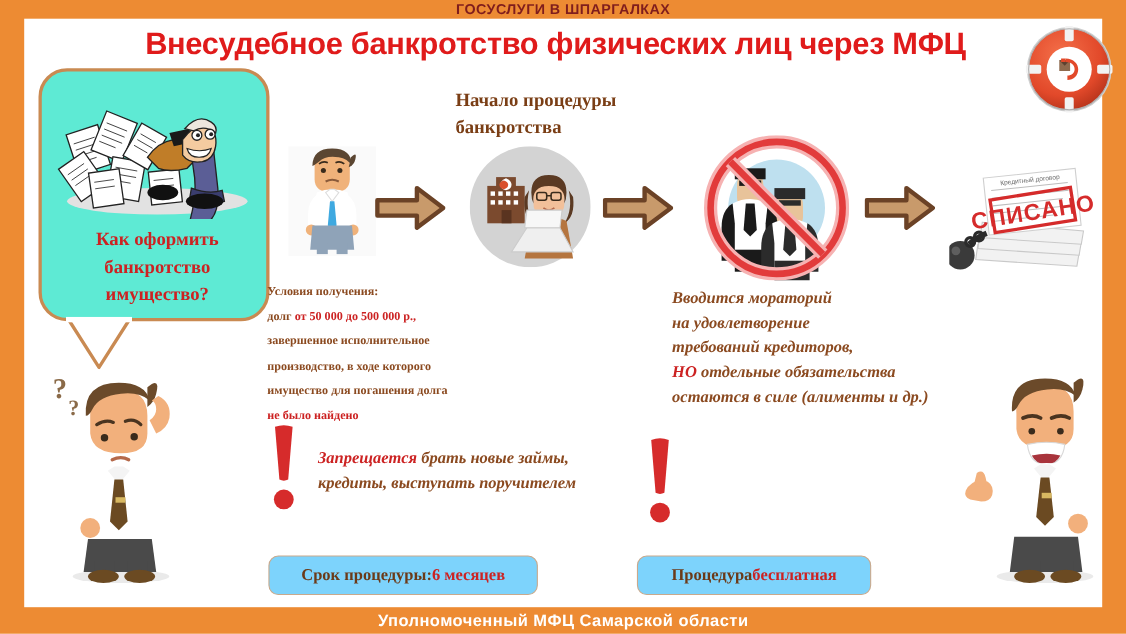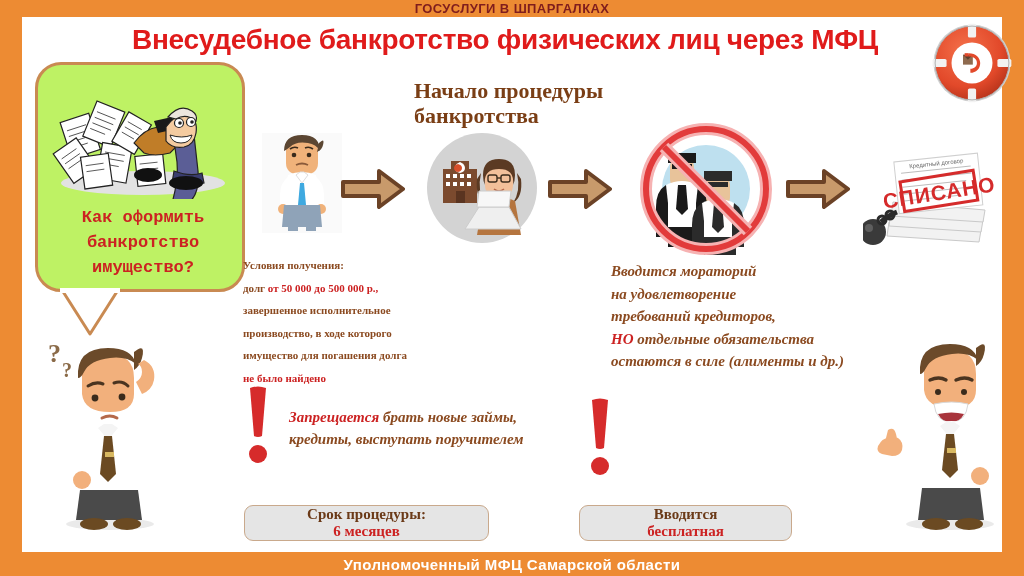--- a/index.html
+++ b/index.html
@@ -38,43 +38,42 @@
     display:flex;align-items:center;justify-content:center;
     color:#E01B1B;font-weight:bold;font-size:28px;
     font-family:"Liberation Sans", sans-serif;
     letter-spacing:-.3px;white-space:nowrap;
   }
   
   #logo{position:absolute;left:931px;top:22px;width:82px;height:82px;}
   
   #bubble{
     position:absolute;left:35px;top:62px;width:210px;height:230px;
-    border:3px solid #C98A52;border-radius:26px;background:#bef264;
+    border:3px solid #C98A52;border-radius:26px;background:#5eead4;
     box-sizing:border-box;
-    font-family:Liberation Mono, monospace;
   }
   #bubble-tail{position:absolute;left:60px;top:288px;width:60px;height:48px;}
   #bubble-art{position:absolute;left:8px;top:6px;width:194px;height:128px;}
   #bubble-text{
     position:absolute;left:10px;top:140px;width:190px;
     text-align:center;color:#CC2222;font-weight:bold;
     font-size:17px;line-height:25px;
   }
   
   .flow-img{position:absolute;}
   #sad-man{left:262px;top:133px;width:80px;height:100px;}
   #arrow1{left:341px;top:168px;width:64px;height:42px;}
   #mfc-circle{left:427px;top:133px;width:110px;height:110px;}
   #arrow2{left:548px;top:168px;width:64px;height:42px;}
   #ban-circle{left:640px;top:123px;width:132px;height:132px;}
   #arrow3{left:786px;top:168px;width:64px;height:42px;}
   #papers{left:863px;top:150px;width:132px;height:100px;}
   #flow-caption{
     position:absolute;left:414px;top:78px;width:240px;
-    color:#7A3E15;font-weight:bold;font-size:22px;line-height:25px;
+    color:#7A3E15;font-weight:bold;font-size:17px;line-height:25px;
   }
   
   #conditions{
     position:absolute;left:243px;top:254px;width:320px;
     color:#8B4A20;font-weight:bold;font-size:11px;line-height:22.5px;
   }
   #moratorium{
     position:absolute;left:611px;top:260px;width:330px;
     color:#8B4A20;font-weight:bold;font-size:15px;line-height:22.5px;font-style:italic;
   }
@@ -83,23 +82,23 @@
   .excl-block{position:absolute;display:flex;align-items:center;}
   #excl-left{left:243px;top:386px;width:330px;font-style:italic;}
   #excl-right{left:585px;top:398px;width:330px;}
   .excl-mark{width:30px;flex:0 0 30px;margin-right:16px;}
   .excl-text{
     color:#8B4A20;font-weight:bold;font-size:15px;line-height:22.5px;
   }
   
   .pill{
     position:absolute;height:36px;border:1.5px solid #C9A98C;
-    border-radius:9px;background:#e5e5e5;box-sizing:border-box;
+    border-radius:9px;background:#7dd3fc;box-sizing:border-box;
     display:flex;align-items:center;justify-content:center;
-    color:#6B3A18;font-weight:bold;font-size:15px;white-space:nowrap;flex-direction:column;
+    color:#6B3A18;font-weight:bold;font-size:15px;white-space:nowrap;
   }
   #pill-term{left:244px;top:505px;width:245px;}
   #pill-free{left:579px;top:505px;width:213px;}
   
   #man-left{position:absolute;left:30px;top:332px;width:155px;height:200px;}
   #man-right{position:absolute;left:872px;top:330px;width:150px;height:202px;}
 </style>
 </head>
 <body>
 
@@ -416,21 +415,21 @@
         <circle cx="15" cy="68" r="9" fill="#D62B2B"></circle>
       </svg>
     </div>
   </div>
 
   <div class="pill" id="pill-term">
     <span>Срок процедуры: </span>
       <span class="hl-red">6 месяцев</span>
   </div>
   <div class="pill" id="pill-free">
-    <span>Вводится </span>
+    <span>Процедура </span>
       <span class="hl-red">бесплатная</span>
   </div>
 
   <div id="man-left">
     <svg viewBox="0 0 155 200" width="155" height="200">
       <ellipse cx="80" cy="192" rx="44" ry="6" fill="#EAEAEA"></ellipse>
       <g fill="#8A6A48" font-family="Liberation Serif, serif" font-weight="bold">
         <text x="18" y="30" font-size="26">?</text>
         <text x="32" y="45" font-size="20">?</text>
       </g>

